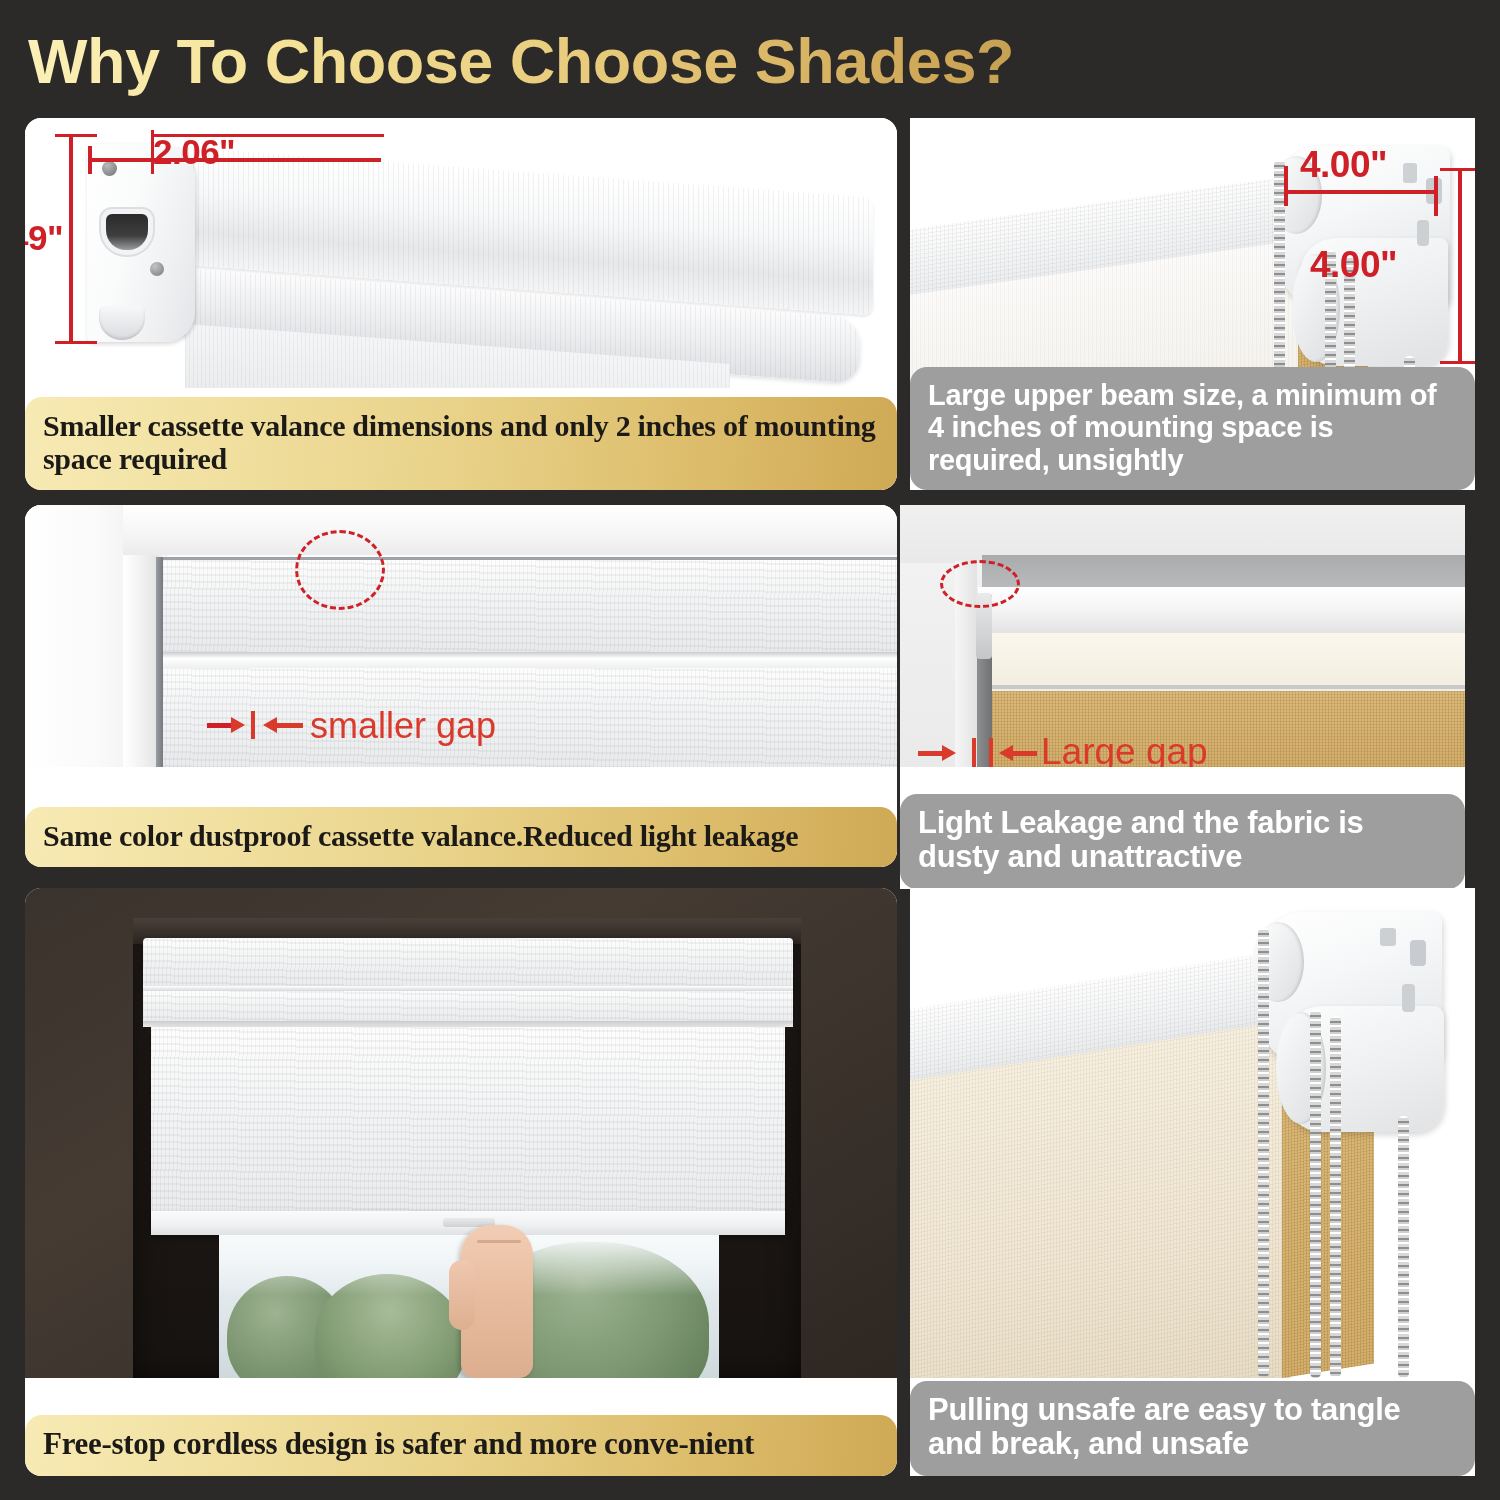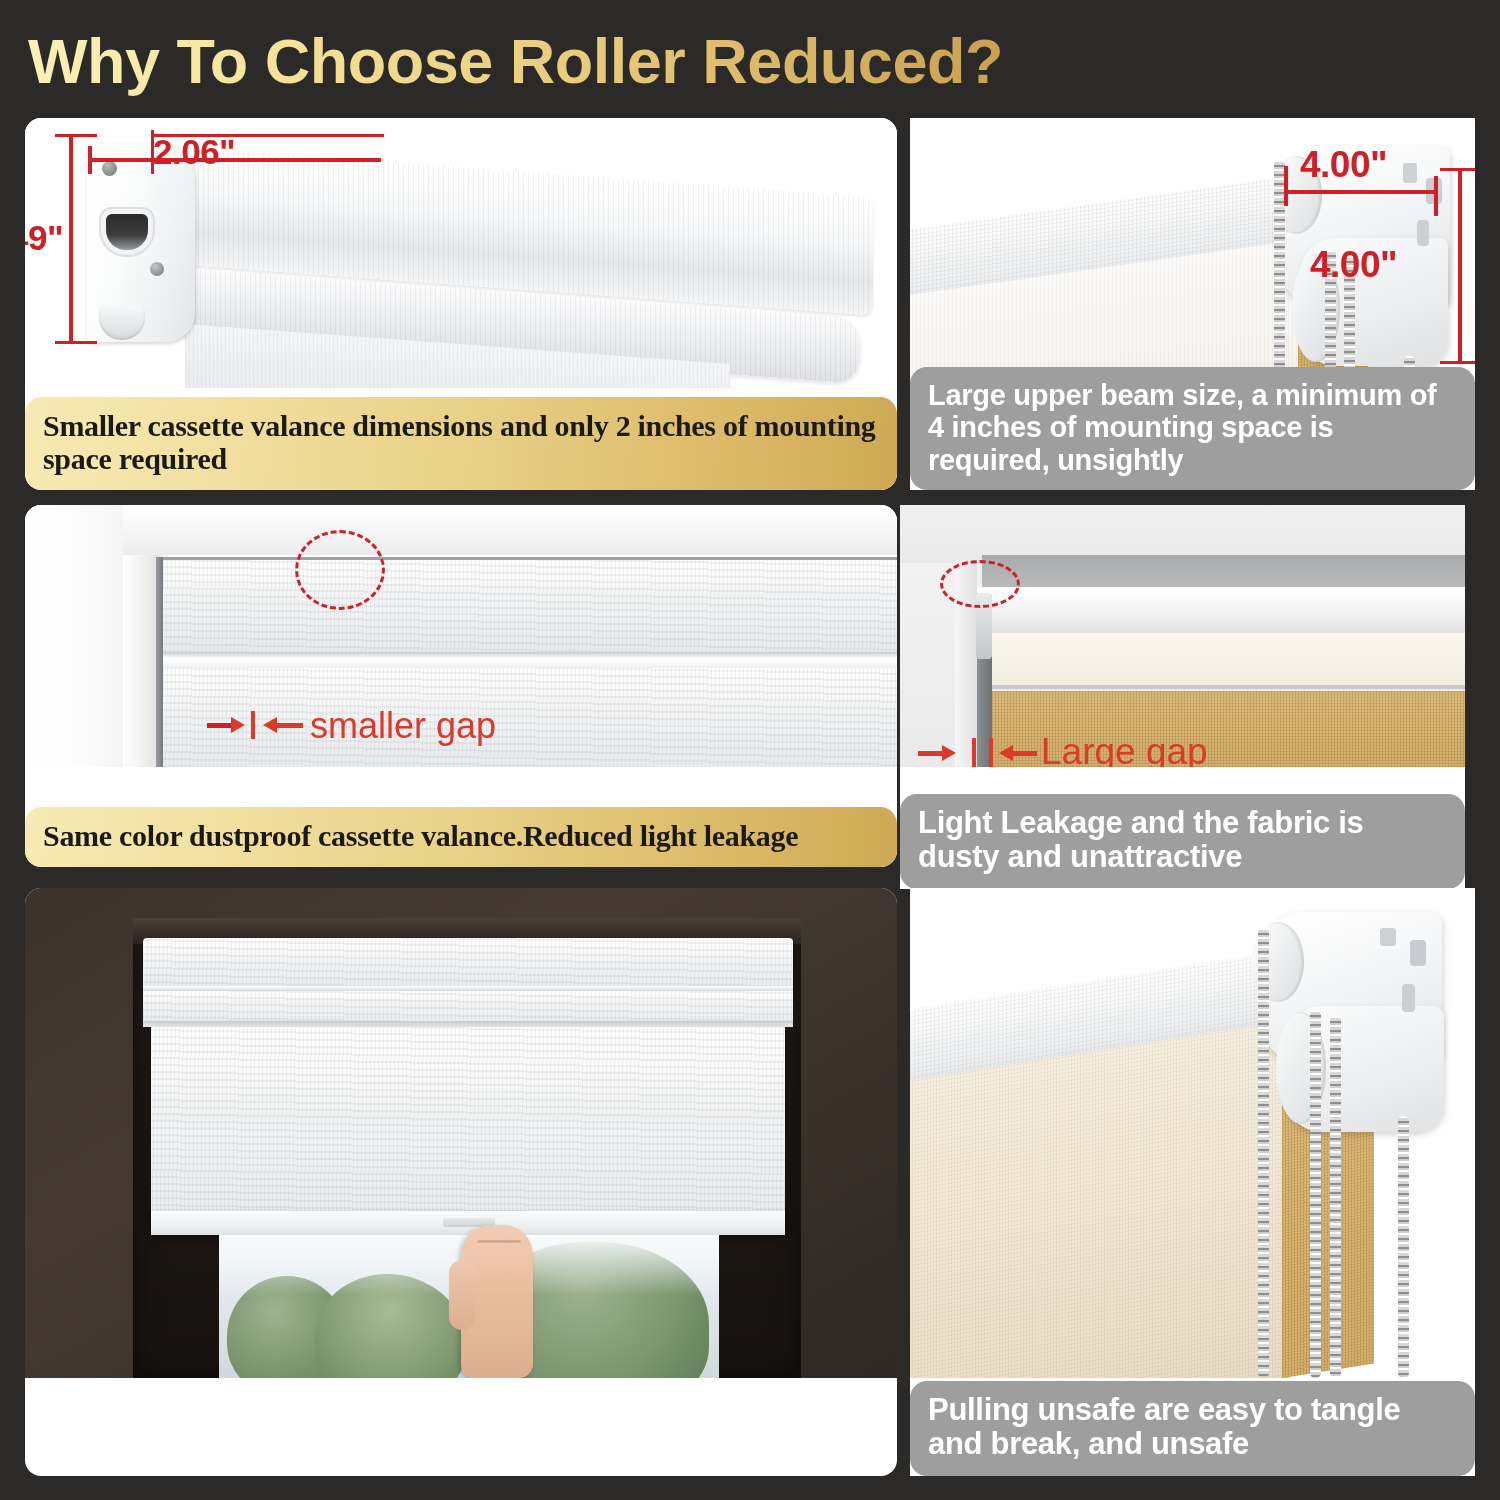--- a/index.html
+++ b/index.html
@@ -118,21 +118,21 @@
       repeating-linear-gradient(180deg,
         #ffffff 0 2px, #d8d8d8 2px 5px, #8e8e8e 5px 7px, #cfcfcf 7px 9px);
     border-radius: 5px;
   }
 </style>
 </head>
 <body>
 
 <div id="page">
 
-  <div id="title">Why To Choose Roller Reduced?</div>
+  <div id="title">Why To Choose Choose Shades?</div>
 
   <div class="panel good" style="left:25px; top:118px; width:872px; height:372px;">
 
     <div class="stage" style="height:270px; background:#ffffff;">
 
       <div style="
           position:absolute; left:148px; top:28px; width:700px; height:118px;
           transform:skewY(4.2deg); transform-origin:left top;
           border-radius:4px 10px 10px 4px;
           background:
@@ -443,20 +443,21 @@
           box-shadow:-2px 2px 5px rgba(0,0,0,0.22);"></div>
       <div style="
           position:absolute; left:424px; top:372px; width:26px; height:70px;
           border-radius:14px;
           background:linear-gradient(180deg,#efc8af,#ddaf90);"></div>
       <div style="
           position:absolute; left:452px; top:352px; width:44px; height:3px;
           border-radius:2px; background:rgba(180,130,100,0.45);"></div>
     </div>
 
+    <div class="caption gold" style="font-size:31px;">Free-stop cordless design is safer and more conve-nient</div>
   </div>
 
   <div class="panel bad" style="left:910px; top:888px; width:565px; height:588px;">
 
     <div class="stage" style="height:490px; background:#ffffff;">
 
       <div style="
           position:absolute; left:-40px; top:58px; width:440px; height:92px;
           transform:skewY(-9deg); transform-origin:right top;
           background:

